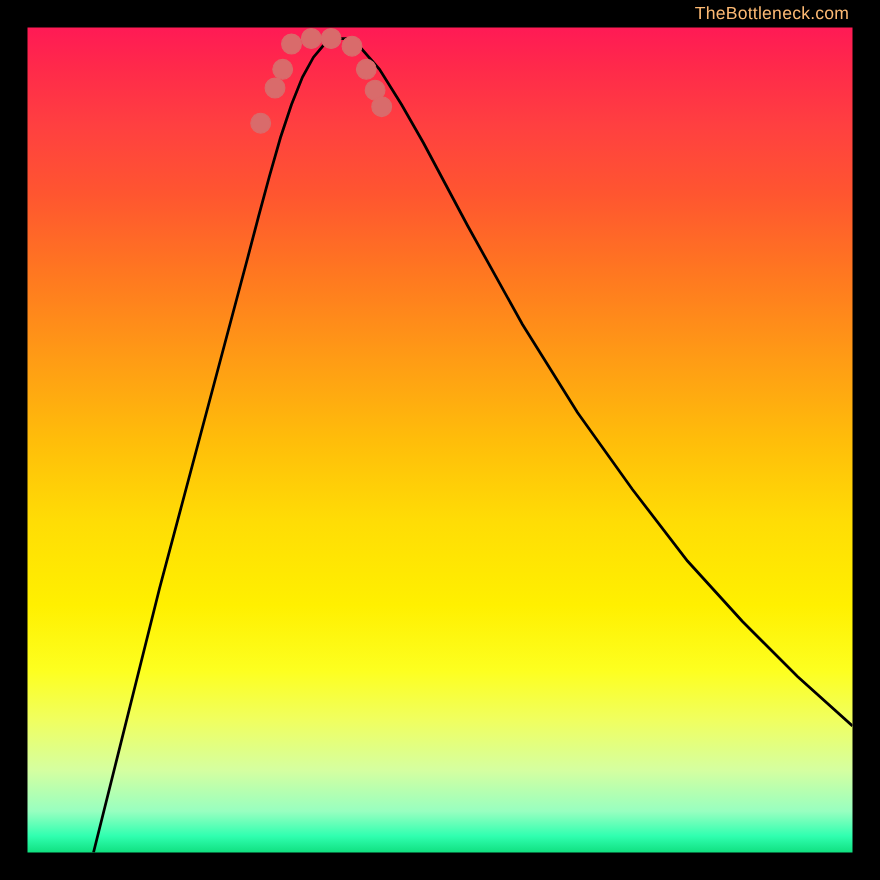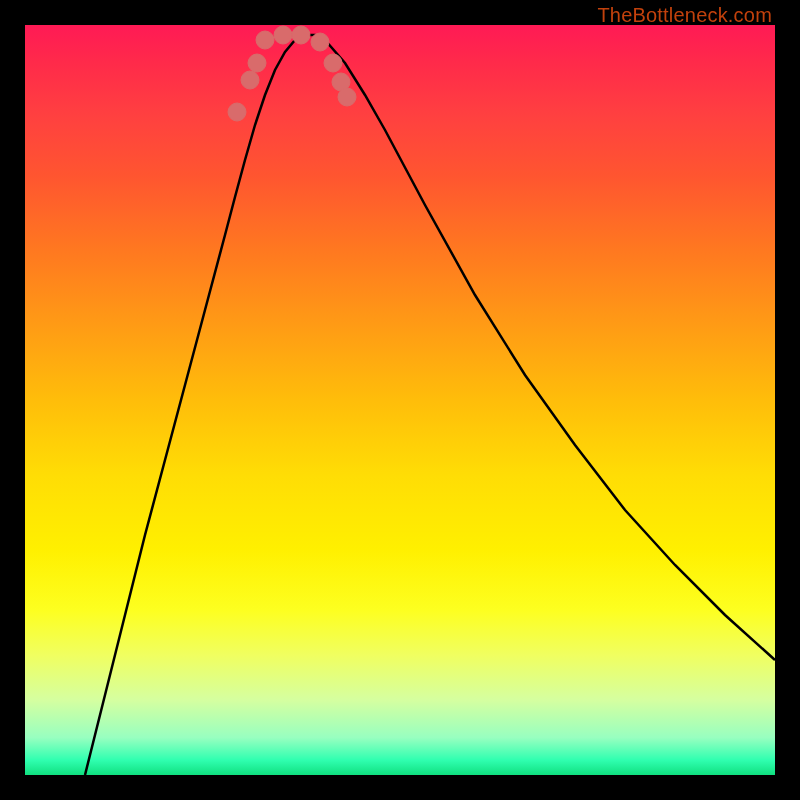--- a/index.html
+++ b/index.html
@@ -38,22 +38,22 @@
       #98ffc0 95%,
       #30ffb0 98%,
       #10e080 100%
     );
   }
   .watermark {
     position: absolute;
     right: 28px;
     top: 4px;
     font-family: Arial, Helvetica, sans-serif;
-    font-size: 20px;
-    color: #c2410c;
+    font-size: 16px;
+    color: #fdba74;
     letter-spacing: 0.2px;
     font-weight: 500;
   }
   svg.curve {
     position: absolute;
     left: 0;
     top: 0;
     width: 750px;
     height: 750px;
   }

